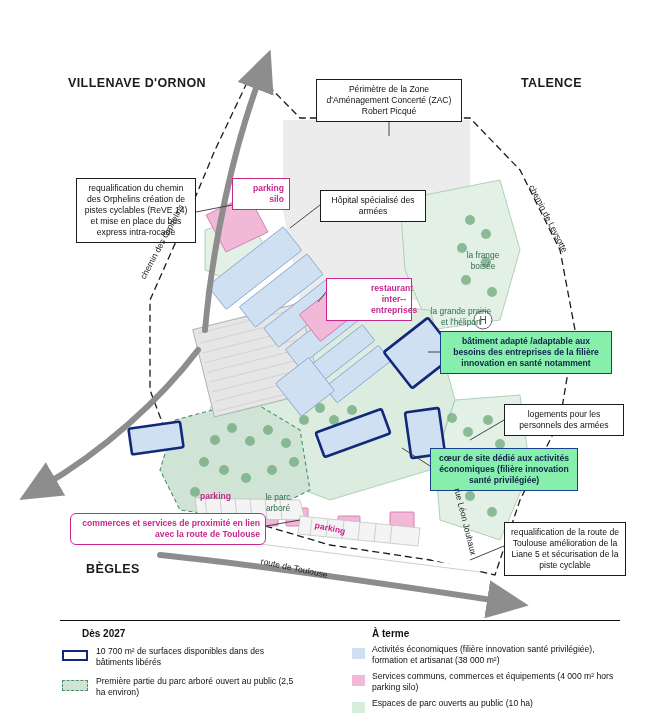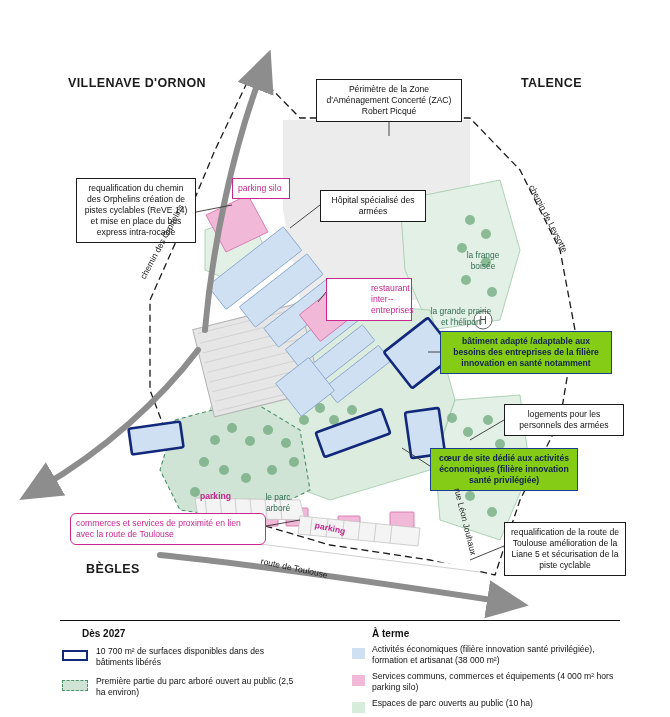--- a/index.html
+++ b/index.html
@@ -40,40 +40,40 @@
     border: 1.3px solid #1b1b1b;
     font-size: 8.6px;
     line-height: 1.28;
     color: #111111;
     text-align: center;
     padding: 4px 5px;
   }
   .callout-blue {
     position: absolute;
     box-sizing: border-box;
-    background: #84cc16;
+    background: #86efac;
     border: 1.3px solid #1b3f8f;
     font-size: 8.6px;
     line-height: 1.28;
     color: #11224d;
     text-align: center;
     padding: 4px 5px;
     font-weight: bold;
   }
   .callout-pink {
     position: absolute;
     box-sizing: border-box;
     background: #ffffff;
     border: 1.3px solid #c9268f;
     font-size: 8.6px;
     line-height: 1.28;
     color: #c9268f;
-    text-align: left;
+    text-align: right;
     padding: 4px 5px;
-    font-weight: normal;
+    font-weight: bold;
   }
   .map-text {
     position: absolute;
     font-size: 8.4px;
     color: #2f6b4f;
     line-height: 1.25;
     text-align: center;
     white-space: pre-line;
     margin-top: 28px;
   }

